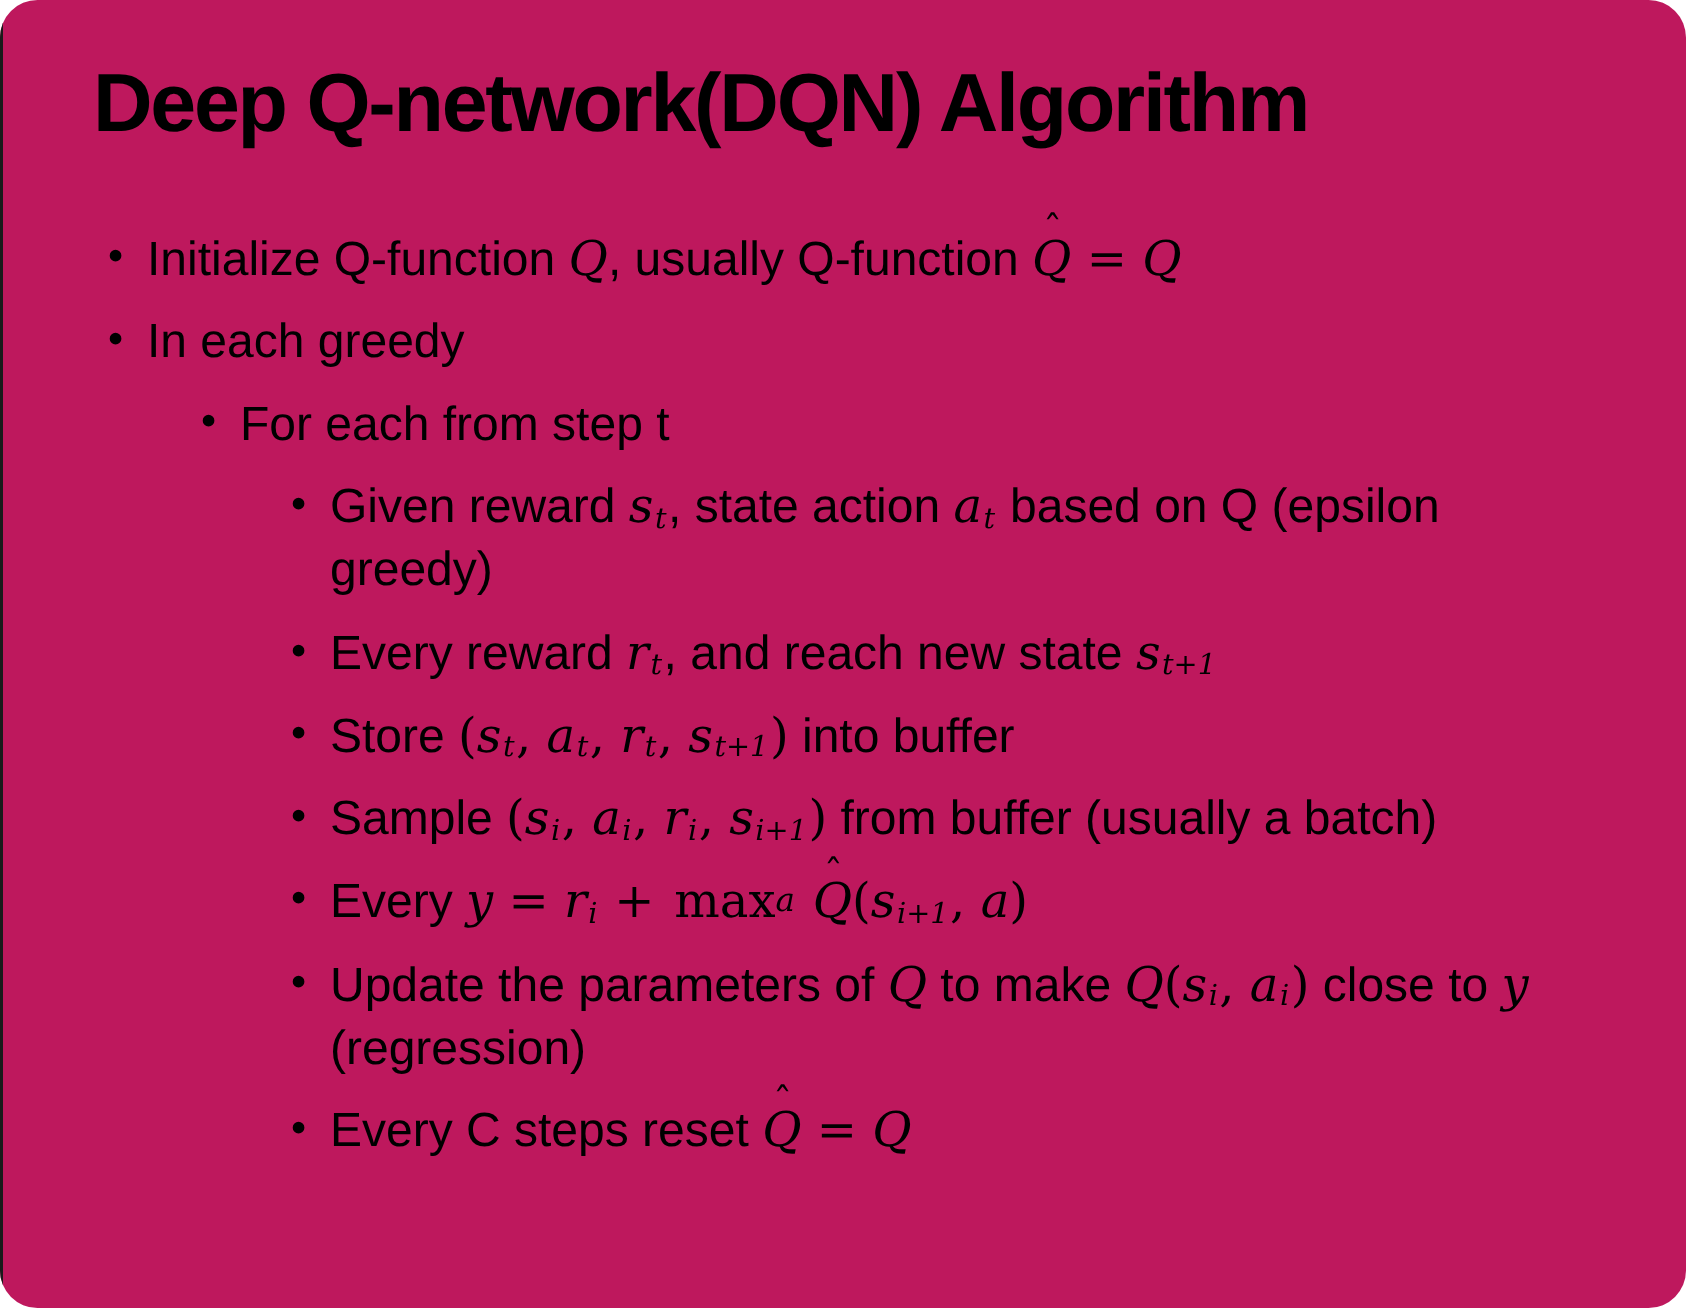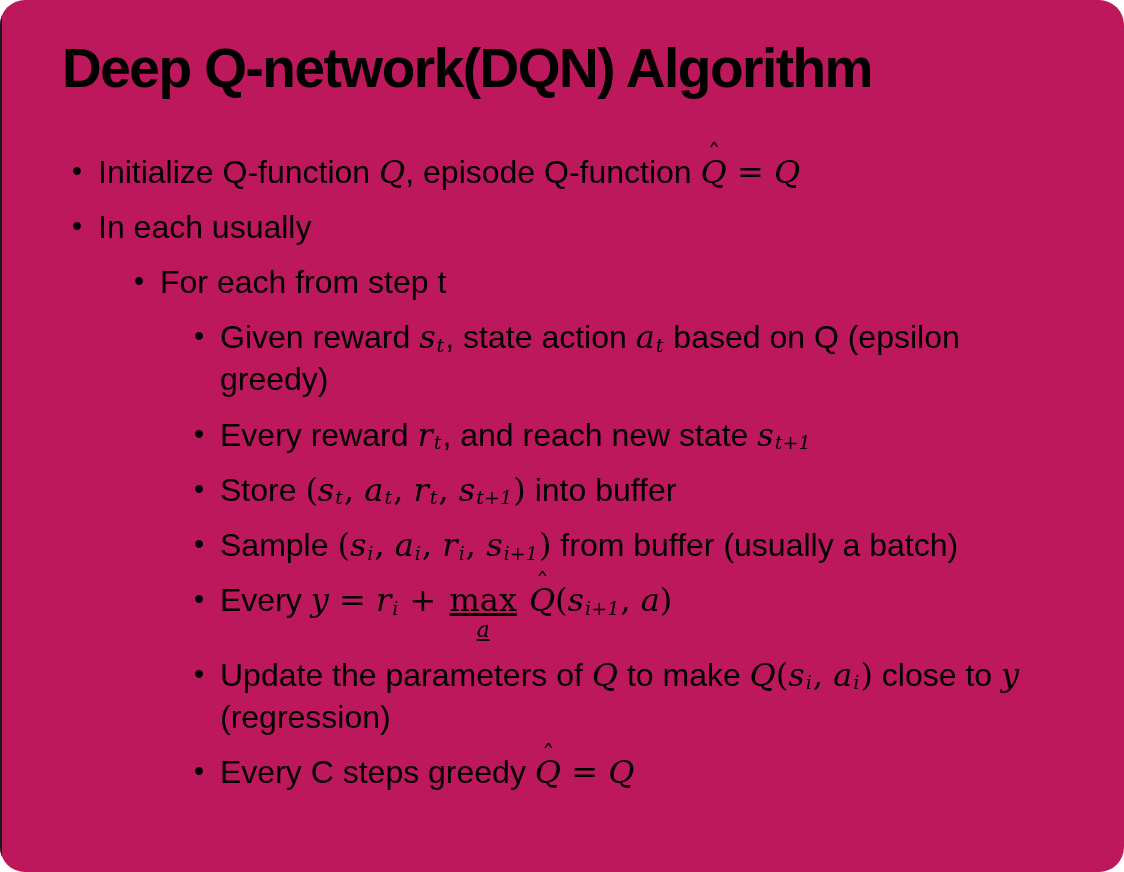--- a/index.html
+++ b/index.html
@@ -55,44 +55,43 @@
   }
   .mhat{position:relative;display:inline-block;}
   .mhat .hat{
     position:absolute;left:52%;top:-0.34em;
     transform:translateX(-50%);
     font-size:0.8em;line-height:1;
     font-family:"DejaVu Serif",serif;
     font-style:normal;
   }
   .munder{
-    display:inline-flex;flex-direction:column;align-items:center;
+    display:inline-flex;flex-direction:row;align-items:center;
     margin:0 3px;
-    text-decoration:underline;
   }
   .munder .mu-base{font-family:"DejaVu Serif",serif;line-height:1.15;}
   .munder .mu-under{
     font-family:"DejaVu Serif",serif;font-style:italic;
     font-size:0.68em;line-height:1;
   }
 </style>
 </head>
 <body>
 
 <div class="slide">
   <div class="edge"></div>
   <h1 class="title">Deep Q-network(DQN) Algorithm</h1>
   <div class="bullets" id="bullets">
       <div class="bullet l1">
         <span class="marker">•</span>
-        <span class="content-span"><span class="seg-p">Initialize Q-function </span><span class="seg-m">Q</span><span class="seg-p">, episode Q-function </span><span class="mhat"><span class="hat">ˆ</span><span class="seg-m">Q</span></span><span class="seg-mp"> = </span><span class="seg-m">Q</span></span>
+        <span class="content-span"><span class="seg-p">Initialize Q-function </span><span class="seg-m">Q</span><span class="seg-p">, usually Q-function </span><span class="mhat"><span class="hat">ˆ</span><span class="seg-m">Q</span></span><span class="seg-mp"> = </span><span class="seg-m">Q</span></span>
       </div>
       <div class="bullet l1">
         <span class="marker">•</span>
-        <span class="content-span"><span class="seg-p">In each usually</span></span>
+        <span class="content-span"><span class="seg-p">In each greedy</span></span>
       </div>
       <div class="bullet l2">
         <span class="marker">•</span>
         <span class="content-span"><span class="seg-p">For each from step t</span></span>
       </div>
       <div class="bullet l3">
         <span class="marker">•</span>
         <span class="content-span"><span class="seg-p">Given reward </span><span class="seg-m">s</span><span class="seg-ms">t</span><span class="seg-p">, state action </span><span class="seg-m">a</span><span class="seg-ms">t</span><span class="seg-p"> based on Q (epsilon greedy)</span></span>
       </div>
       <div class="bullet l3">
@@ -113,16 +112,16 @@
             <span class="mu-base">max</span>
             <span class="mu-under">a</span>
           </span><span class="seg-p"> </span><span class="mhat"><span class="hat">ˆ</span><span class="seg-m">Q</span></span><span class="seg-mp">(</span><span class="seg-m">s</span><span class="seg-ms">i+1</span><span class="seg-mp">, </span><span class="seg-m">a</span><span class="seg-mp">)</span></span>
       </div>
       <div class="bullet l3">
         <span class="marker">•</span>
         <span class="content-span"><span class="seg-p">Update the parameters of </span><span class="seg-m">Q</span><span class="seg-p"> to make </span><span class="seg-m">Q</span><span class="seg-mp">(</span><span class="seg-m">s</span><span class="seg-ms">i</span><span class="seg-mp">, </span><span class="seg-m">a</span><span class="seg-ms">i</span><span class="seg-mp">)</span><span class="seg-p"> close to </span><span class="seg-m">y</span><span class="seg-p"> (regression)</span></span>
       </div>
       <div class="bullet l3">
         <span class="marker">•</span>
-        <span class="content-span"><span class="seg-p">Every C steps greedy </span><span class="mhat"><span class="hat">ˆ</span><span class="seg-m">Q</span></span><span class="seg-mp"> = </span><span class="seg-m">Q</span></span>
+        <span class="content-span"><span class="seg-p">Every C steps reset </span><span class="mhat"><span class="hat">ˆ</span><span class="seg-m">Q</span></span><span class="seg-mp"> = </span><span class="seg-m">Q</span></span>
       </div>
     </div>
 </div>
 
 </body></html>

